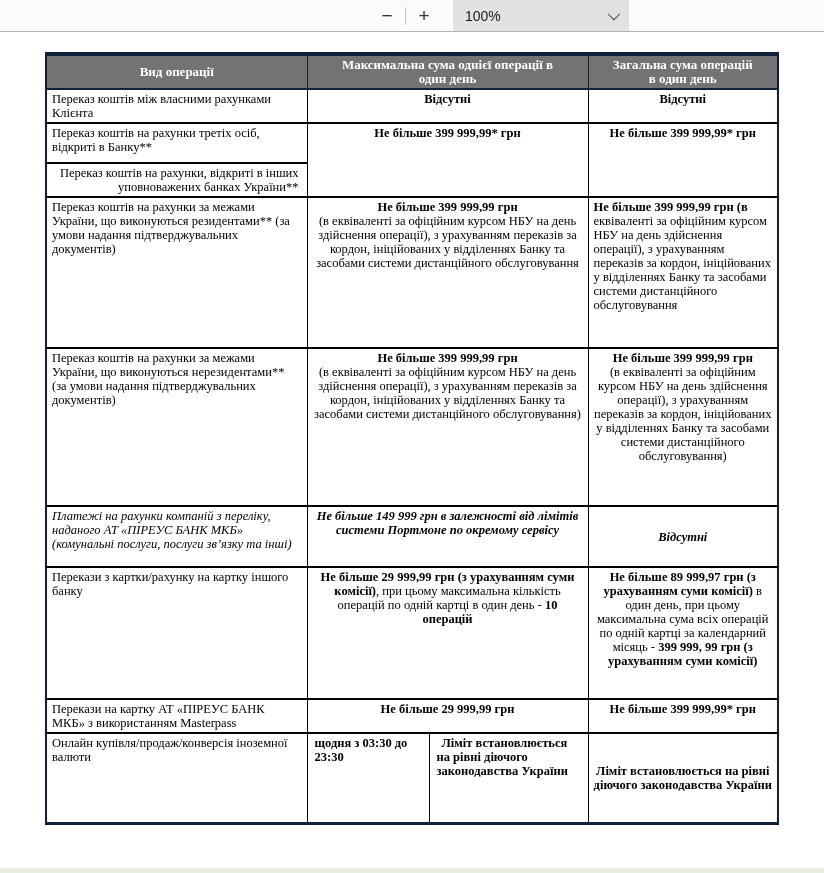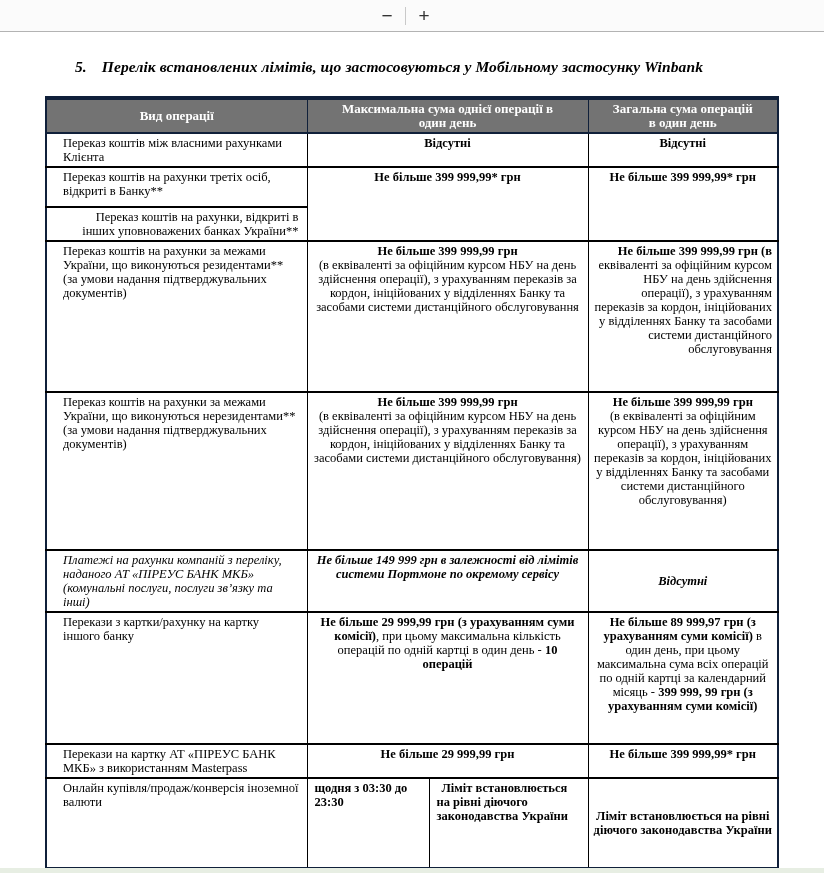--- a/index.html
+++ b/index.html
@@ -51,23 +51,23 @@
   }
   .limits-table th {
     background: #737373; color: #ffffff; font-weight: bold; font-size: 13px;
     border: 1px solid #10203a; border-bottom-width: 2px;
     height: 30px; padding: 2px 20px; text-align: center; vertical-align: middle;
   }
   .limits-table td {
     border: solid #000; border-width: 2px 1px;
     padding: 2px 5px; vertical-align: top; background: #fff;
   }
-  td.op { text-align: left; padding-left: 16px; padding-right: 8px; }
+  td.op { text-align: left; padding-left: 5px; padding-right: 8px; }
   td.val { text-align: center; }
-  td.val-left { text-align: right; }
+  td.val-left { text-align: left; }
   td.vm { vertical-align: middle; }
   .b { font-weight: bold; }
   .h-r1 td { height: 26px; }
   .h-r2 td { height: 40px; font-family: Liberation Serif, serif; }
   .h-r3 td { height: 33px; text-align: right; }
   .h-r4 td { height: 151px; }
   .h-r5 td { height: 158px; }
   .h-r6 td { height: 61px; font-style: italic; }
   .h-r7 td { height: 132px; }
   .h-r8 td { height: 18px; }
@@ -84,26 +84,27 @@
 </head>
 <body>
 
 <div class="screen">
 
   <div class="toolbar">
     <div class="tb-group">
       <button class="tb-btn">−</button>
       <div class="tb-divider"></div>
       <button class="tb-btn">+</button>
+      <div class="zoom-select">
+        <span>100%</span>
+        <span class="chevron"></span>
+      </div>
     </div>
   </div>
 
-  <div class="doc-title">
-    <span class="num">5.</span><span>Перелік встановлених лімітів, що застосовуються у Мобільному застосунку Winbank</span>
-  </div>
 
   <table class="limits-table">
     <colgroup>
       <col style="width:261px">
         <col style="width:122px">
         <col style="width:159px">
         <col style="width:190px">
     </colgroup>
     <thead>
       <tr>

